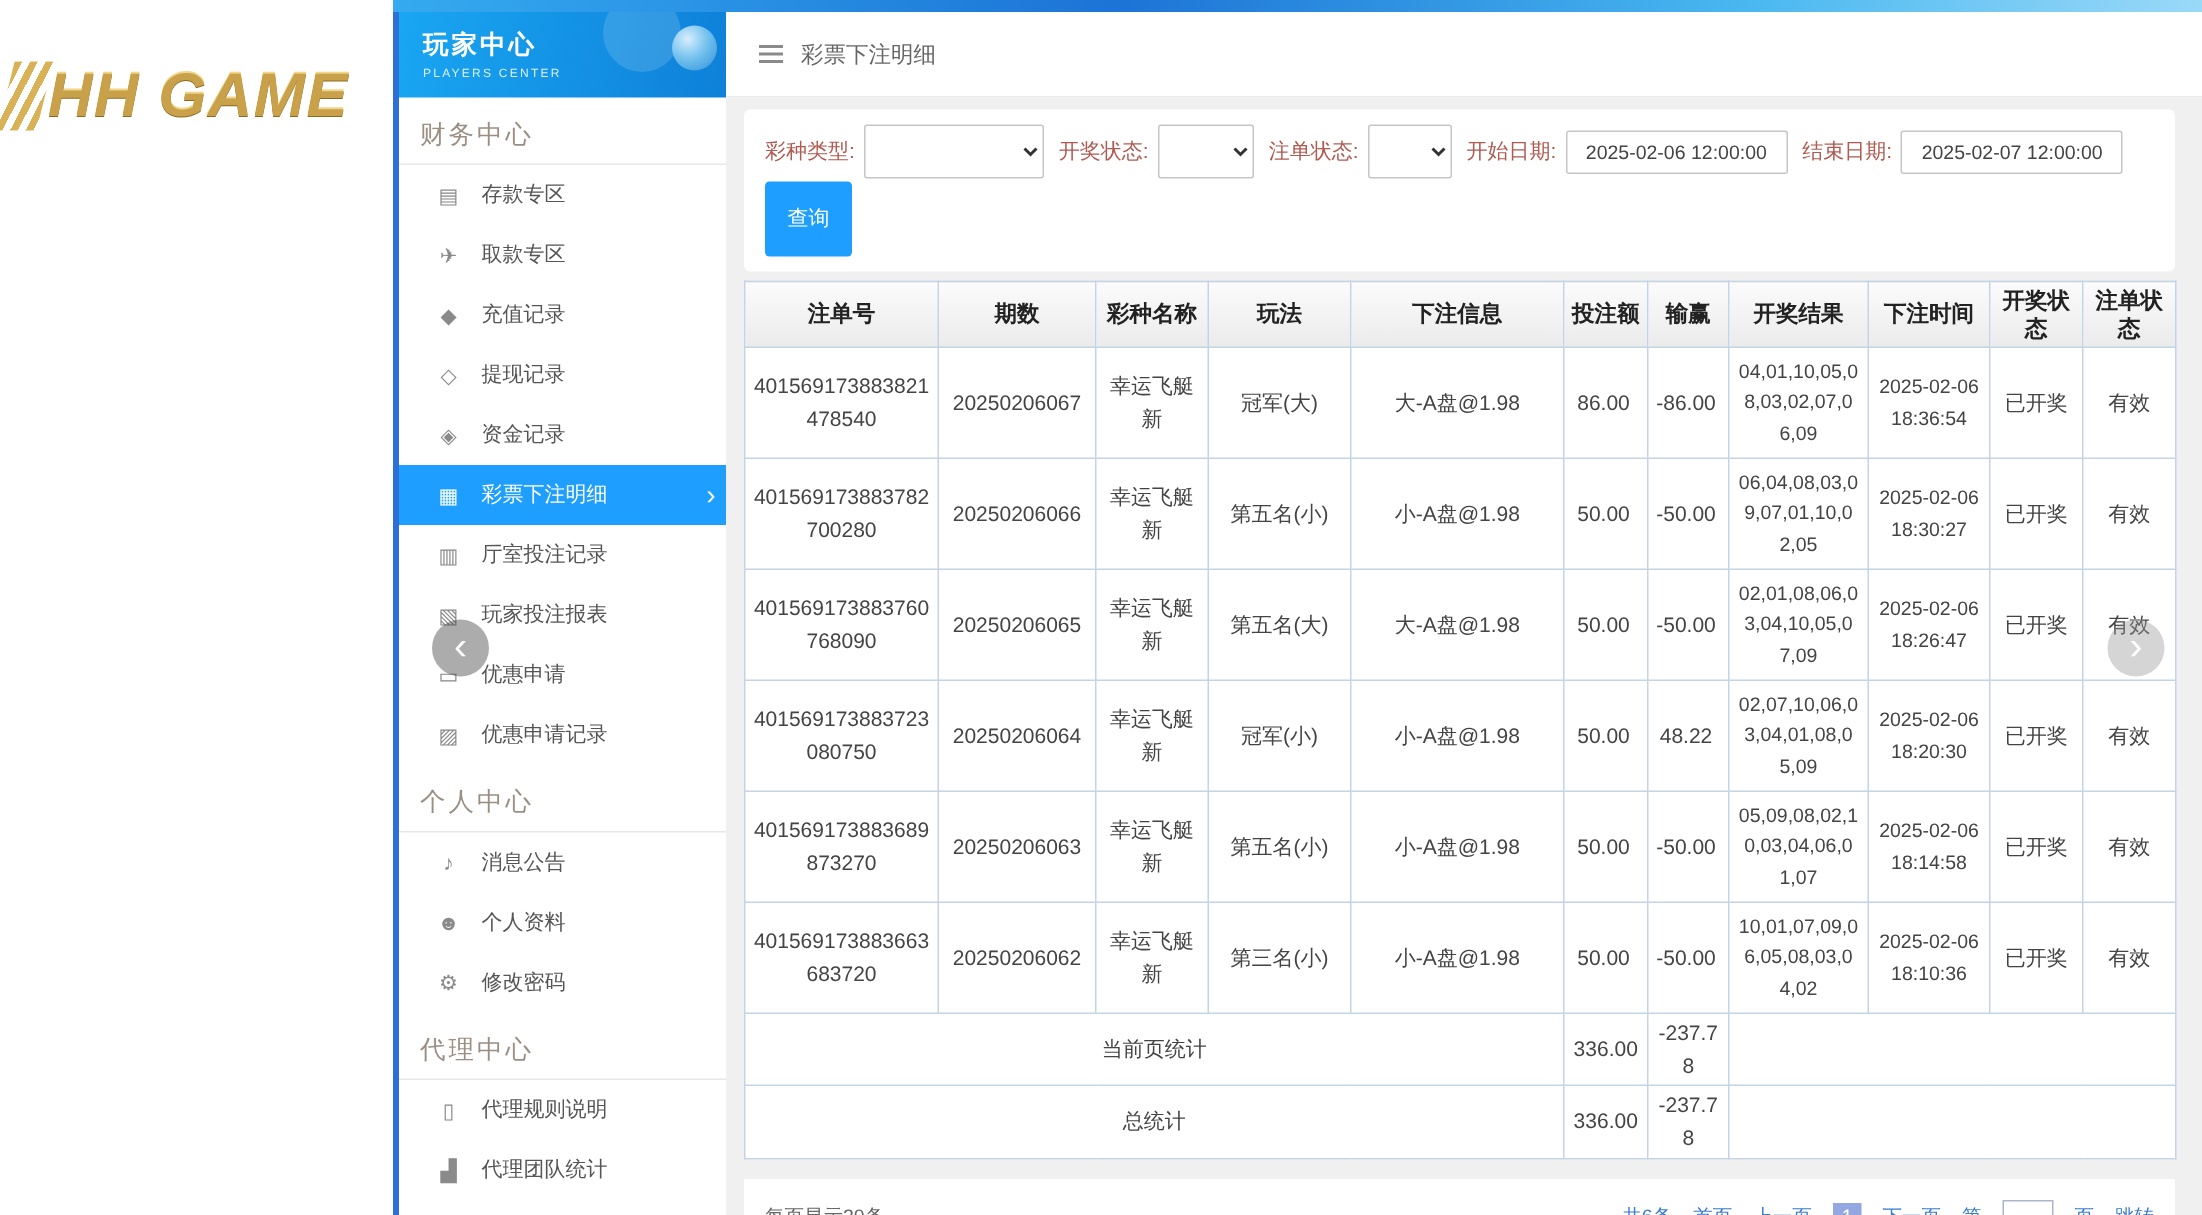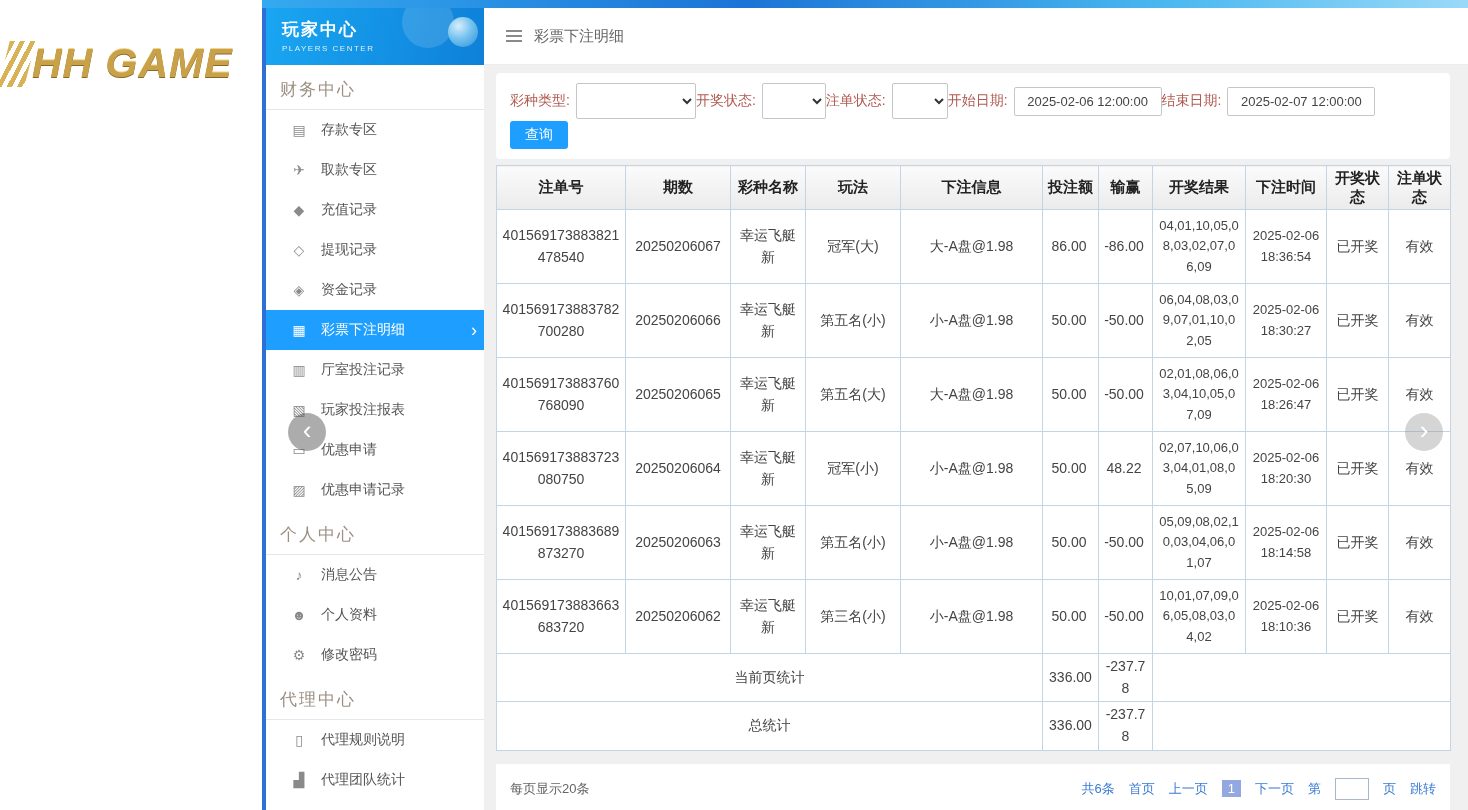--- a/index.html
+++ b/index.html
@@ -41,28 +41,28 @@
   .menu-item.active .mi-icon { color:#fff; }
   .mi-chevron { position:absolute; right:13px; font-size:18px; line-height:1; }
   
   .main { position:absolute; left:484px; top:8px; width:984px; height:802px; background:#f0f0f0; overflow:hidden; }
   .topbar { height:57px; background:#fff; border-bottom:1px solid #ececec;
     display:flex; align-items:center; padding-left:22px; color:#666; font-size:15px; }
   .hamburger { display:inline-block; width:16px; height:2px; background:#8a8a8a;
     box-shadow:0 -5px 0 #8a8a8a, 0 5px 0 #8a8a8a; margin-right:12px; }
   .filter-card { margin:8px 18px 0 12px; background:#fff; border-radius:4px; padding:10px 14px; }
   .filter-row { display:flex; align-items:center; flex-wrap:wrap; height:30px; }
-  .f-group { display:flex; align-items:center; margin-right:0; }
+  .f-group { display:flex; align-items:center; margin-right:10px; }
   .f-label { color:#b05a50; font-size:14px; margin-right:6px; white-space:nowrap; }
   select { height:30px; border:1px solid #c6c6c6; border-radius:2px; font-size:13px;
     color:#333; background:#fff; padding:17px 2px; font-family:inherit; }
   .sel-lottery { width:120px; } .sel-draw { width:64px; } .sel-bet { width:56px; }
   .date-input { width:148px; height:29px; border:1px solid #c6c6c6; border-radius:2px;
     font-size:13px; color:#444; text-align:center; font-family:inherit; }
-  .query-btn { margin-top:8px; height:28px; background:#1e9fff; color:#fff; border:none;
+  .query-btn { margin-top:8px; height:50px; background:#1e9fff; color:#fff; border:none;
     border-radius:3px; font-size:14px; padding:0 15px; cursor:pointer; display:block; }
   
   .table-card { margin:6px 18px 0 12px; background:#fff; }
   table { width:100%; border-collapse:collapse; table-layout:fixed; }
   th,td { border:1px solid #c3d4e6; }
   th { background:linear-gradient(#fbfbfb,#ebebeb); height:44px; font-size:15px;
     color:#222; font-weight:bold; padding:0 1px; overflow:hidden; }
   td { font-size:14px; color:#444; text-align:center; padding:6px 5px;
     word-break:break-all; line-height:1.55; vertical-align:middle; }
   tr.data-row td { height:74px; }

